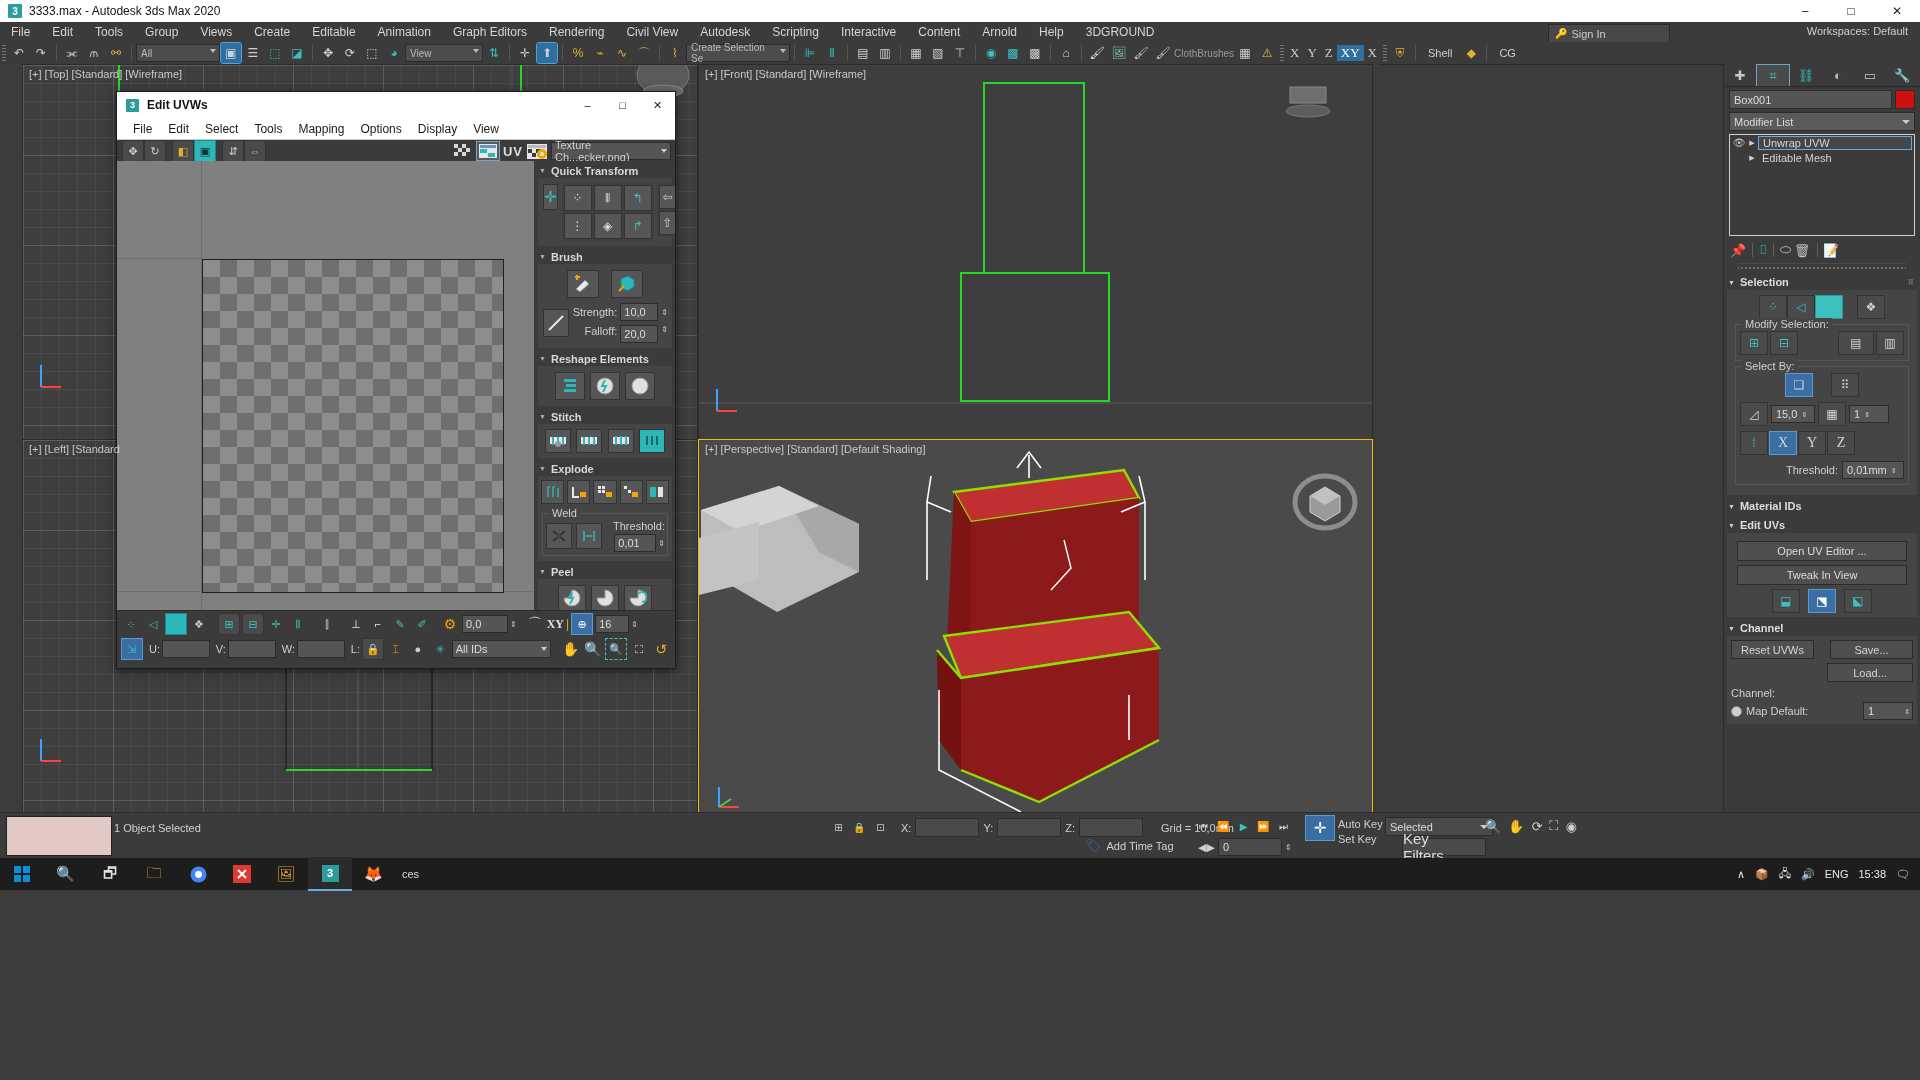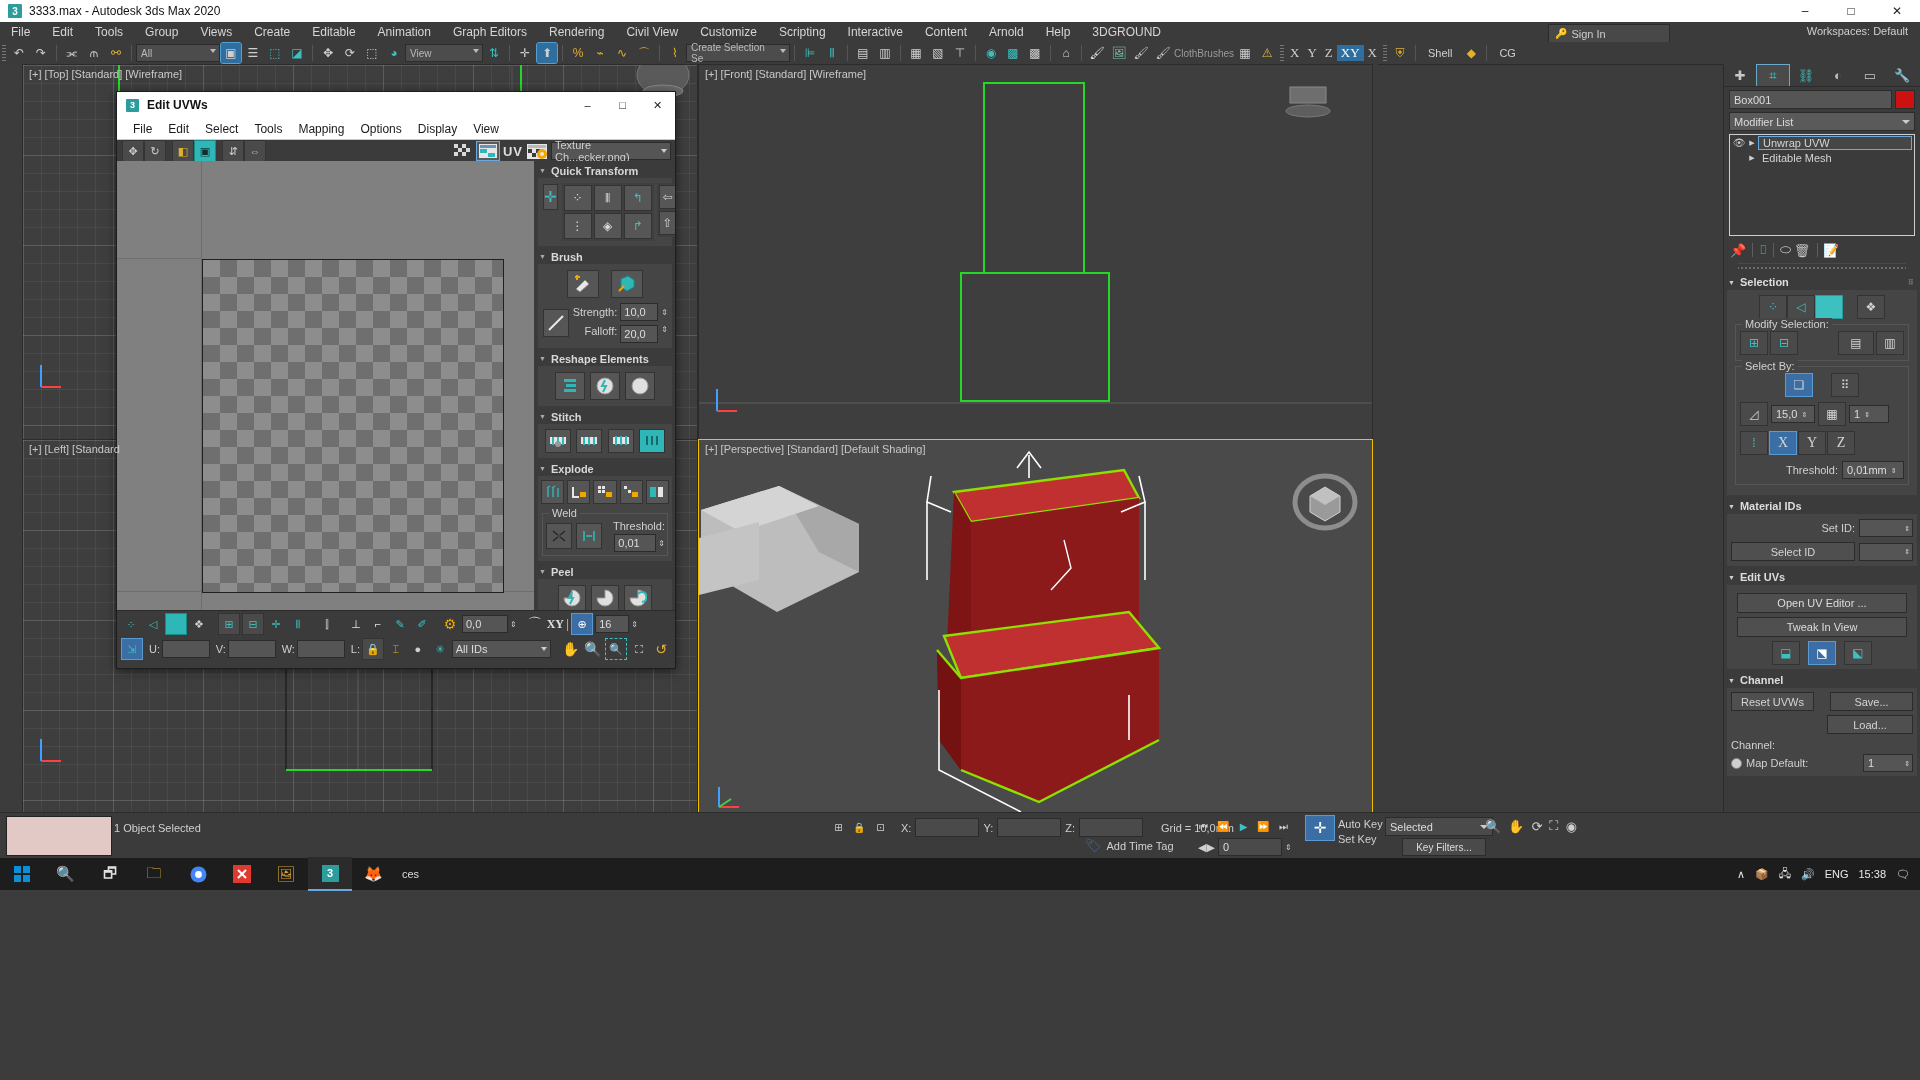--- a/index.html
+++ b/index.html
@@ -167,21 +167,21 @@
     <div class="mi">Edit</div>
     <div class="mi">Tools</div>
     <div class="mi">Group</div>
     <div class="mi">Views</div>
     <div class="mi">Create</div>
     <div class="mi">Editable</div>
     <div class="mi">Animation</div>
     <div class="mi">Graph Editors</div>
     <div class="mi">Rendering</div>
     <div class="mi">Civil View</div>
-    <div class="mi">Customize</div>
+    <div class="mi">Autodesk</div>
     <div class="mi">Scripting</div>
     <div class="mi">Interactive</div>
     <div class="mi">Content</div>
     <div class="mi">Arnold</div>
     <div class="mi">Help</div>
     <div class="mi">3DGROUND</div>
   </div>
   <div class="signin">
     <span class="k">🔑</span>
     <span>Sign In</span>
@@ -486,36 +486,20 @@
             <span>0,01mm</span>
             <span class="ar">⇕</span>
           </div>
         </div>
       </div>
     </div>
 
     <div class="rollhdr">
       <span class="tri">▼</span>
       <span>Material IDs</span>
-    </div>
-    <div class="rollbody">
-      <div style="display:flex;align-items:center;justify-content:flex-end;gap:4px">
-        <span class="lbl11">Set ID:</span>
-        <div class="spin" style="width:46px">
-          <span></span>
-          <span class="ar" style="margin-left:auto">⇕</span>
-        </div>
-      </div>
-      <div style="display:flex;align-items:center;justify-content:flex-end;gap:4px;margin-top:5px">
-        <div style="flex:1;height:17px;background:#4f4f4f;border:1px solid #2b2b2b;display:flex;align-items:center;justify-content:center;font-size:11px">Select ID</div>
-        <div class="spin" style="width:46px">
-          <span></span>
-          <span class="ar" style="margin-left:auto">⇕</span>
-        </div>
-      </div>
     </div>
 
     <div class="rollhdr">
       <span class="tri">▼</span>
       <span>Edit UVs</span>
     </div>
     <div class="rollbody" style="padding:4px">
       <div class="btnwide">Open UV Editor ...</div>
       <div class="btnwide">Tweak In View</div>
       <div style="display:flex;align-items:center;justify-content:center;gap:8px;margin-top:4px">
@@ -990,21 +974,21 @@
 
   <div style="position:absolute;left:1338px;top:818px;display:flex;flex-direction:column;gap:3px">
     <span style="font-size:11px;color:#d0d0d0">Auto Key</span>
     <span style="font-size:11px;color:#d0d0d0">Set Key</span>
   </div>
 
   <div style="position:absolute;left:1385px;top:817px;width:98px;height:17px;background:#4a4a4a;border:1px solid #2b2b2b;display:flex;align-items:center;padding:0 4px;font-size:11px;color:#ddd;position:absolute">
     <span>Selected</span>
     <span style="position:absolute;right:4px;border-left:4px solid transparent;border-right:4px solid transparent;border-top:4px solid #ccc"></span>
   </div>
-  <div style="position:absolute;left:1402px;top:838px;width:82px;height:16px;background:#4a4a4a;border:1px solid #2b2b2b;display:flex;align-items:center;justify-content:center;font-size:10px;color:#ddd">Key Filters...</div>
+  <div style="position:absolute;left:1402px;top:838px;width:82px;height:16px;background:#4a4a4a;border:1px solid #2b2b2b;display:flex;align-items:center;justify-content:center;font-size:15px;color:#ddd">Key Filters...</div>
 
   <div style="position:absolute;left:1198px;top:838px;display:flex;align-items:center;gap:3px">
     <span style="font-size:11px;color:#cfcfcf">◀▶</span>
     <div style="width:54px;height:16px;background:#4a4a4a;border:1px solid #2b2b2b;display:flex;align-items:center;padding:0 4px;font-size:11px;color:#ddd">
         <span>0</span>
       </div>
     <span style="font-size:8px;color:#cfcfcf">⇕</span>
   </div>
 
   <div style="position:absolute;left:1485px;top:818px;display:flex;align-items:center;gap:7px;color:#cfcfcf;font-size:13px">

